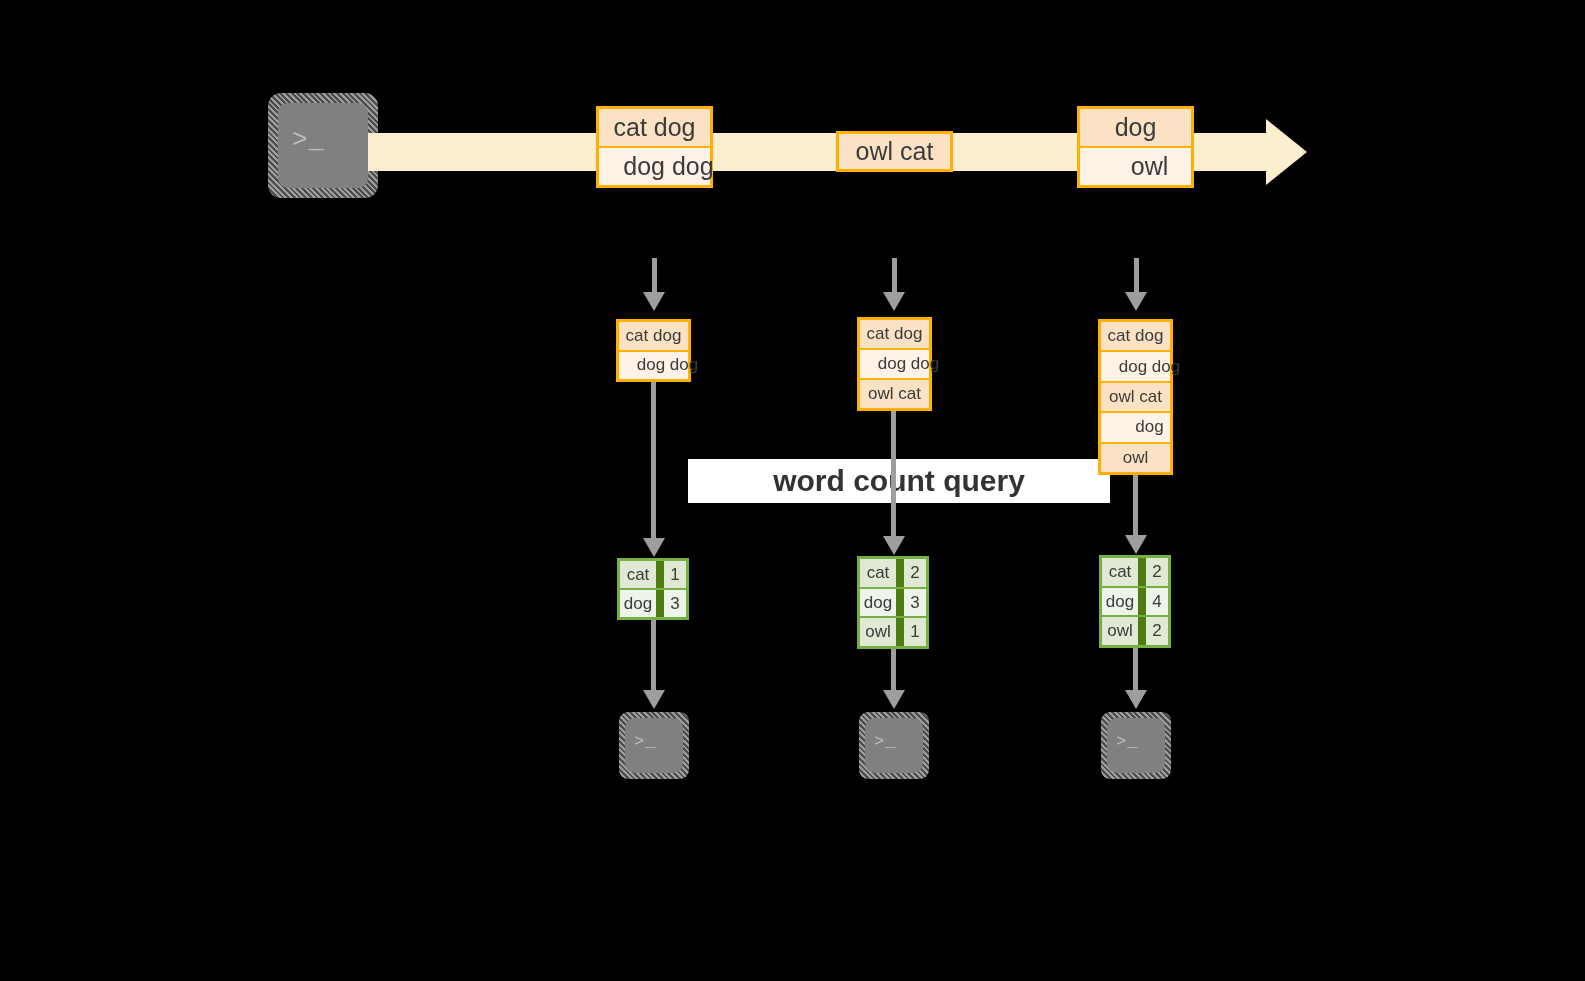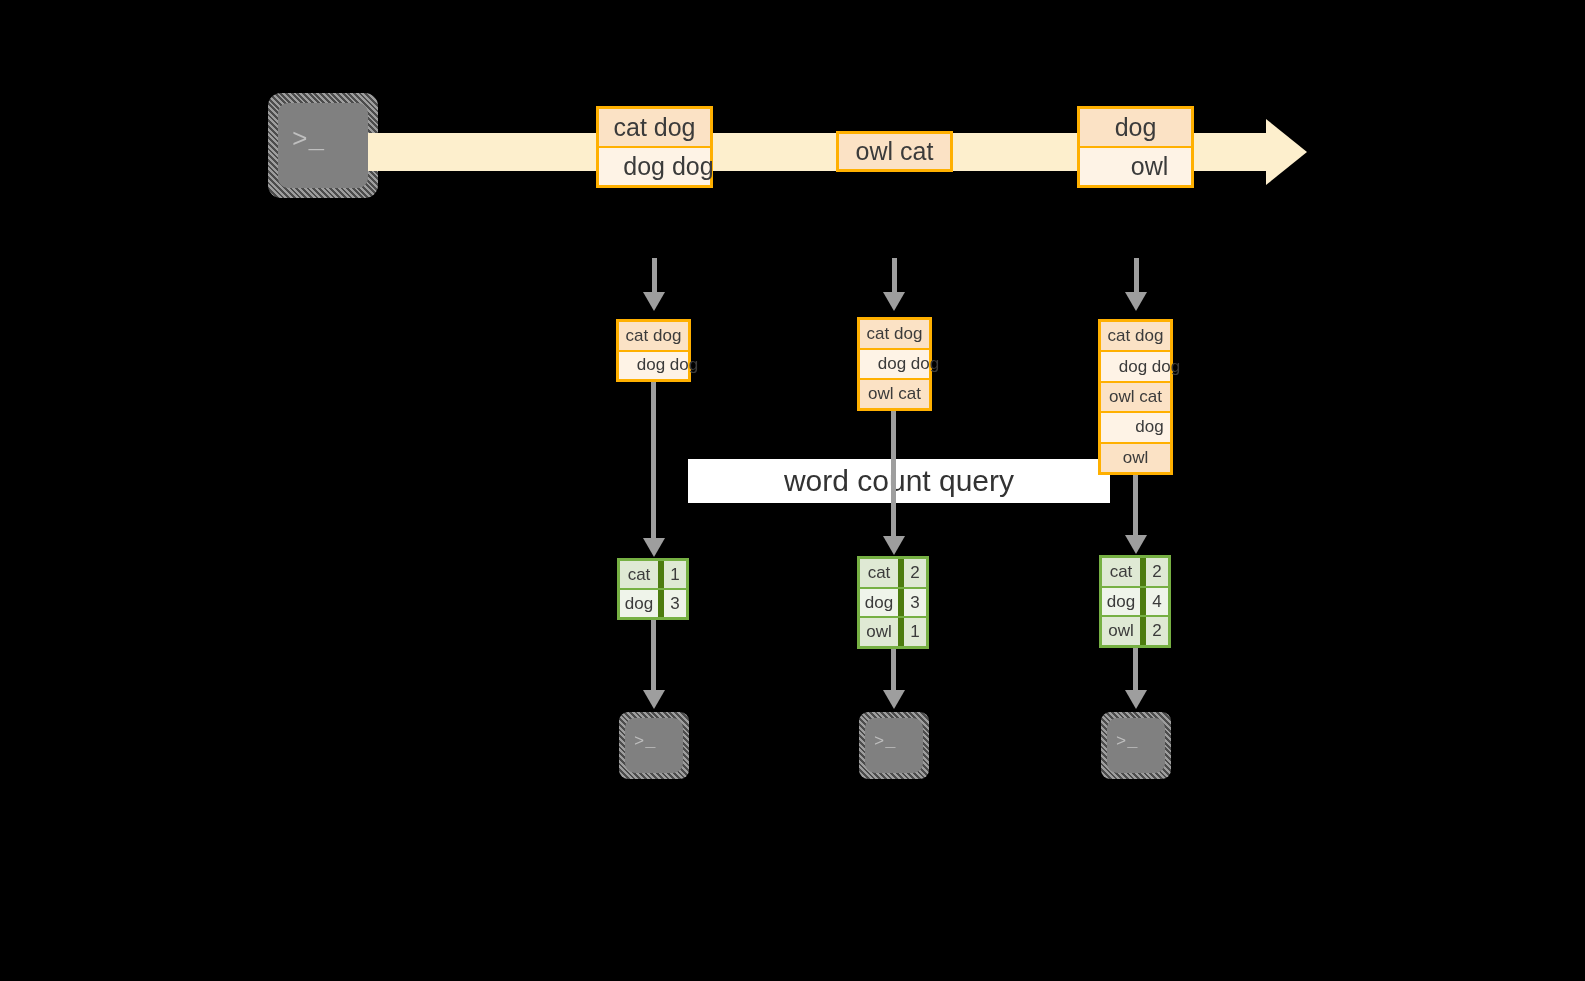--- a/index.html
+++ b/index.html
@@ -123,40 +123,41 @@
   .gtable .gcell {
     display: flex;
     align-items: center;
     justify-content: center;
     font-size: 17px;
     color: #3b3b3b;
     box-sizing: border-box;
   }
   .gtable .gcell.key {
     flex: 0 0 44px;
-    border-right: 6px solid #4d7c0f;
+    border-right: 8px solid #4d7c0f;
   }
   .gtable .gcell.val {
     flex: 1 1 auto;
   }
   .gtable .grow.odd  .gcell { background: #DFE9D4; }
   .gtable .grow.even .gcell { background: #EFF4EA; }
 
   
   .query-band {
     position: absolute;
     background: #FFFFFF;
     display: flex;
     align-items: center;
     justify-content: center;
   }
   .query-band .qlabel {
     font-size: 30px;
     color: #333333;
     white-space: nowrap;
+    font-weight: bold;
   }
 </style>
 </head>
 <body>
 
 <div id="stage">
 
   <div class="term-hatch" style="left:268px; top:93px; width:110px; height:105px; border-radius:13px;"></div>
   <div class="term" style="left:278px; top:103px; width:90px; height:85px;">
     <div class="term-glyph" style="left:14px; top:24px; font-size:26px;">&gt;_</div>

